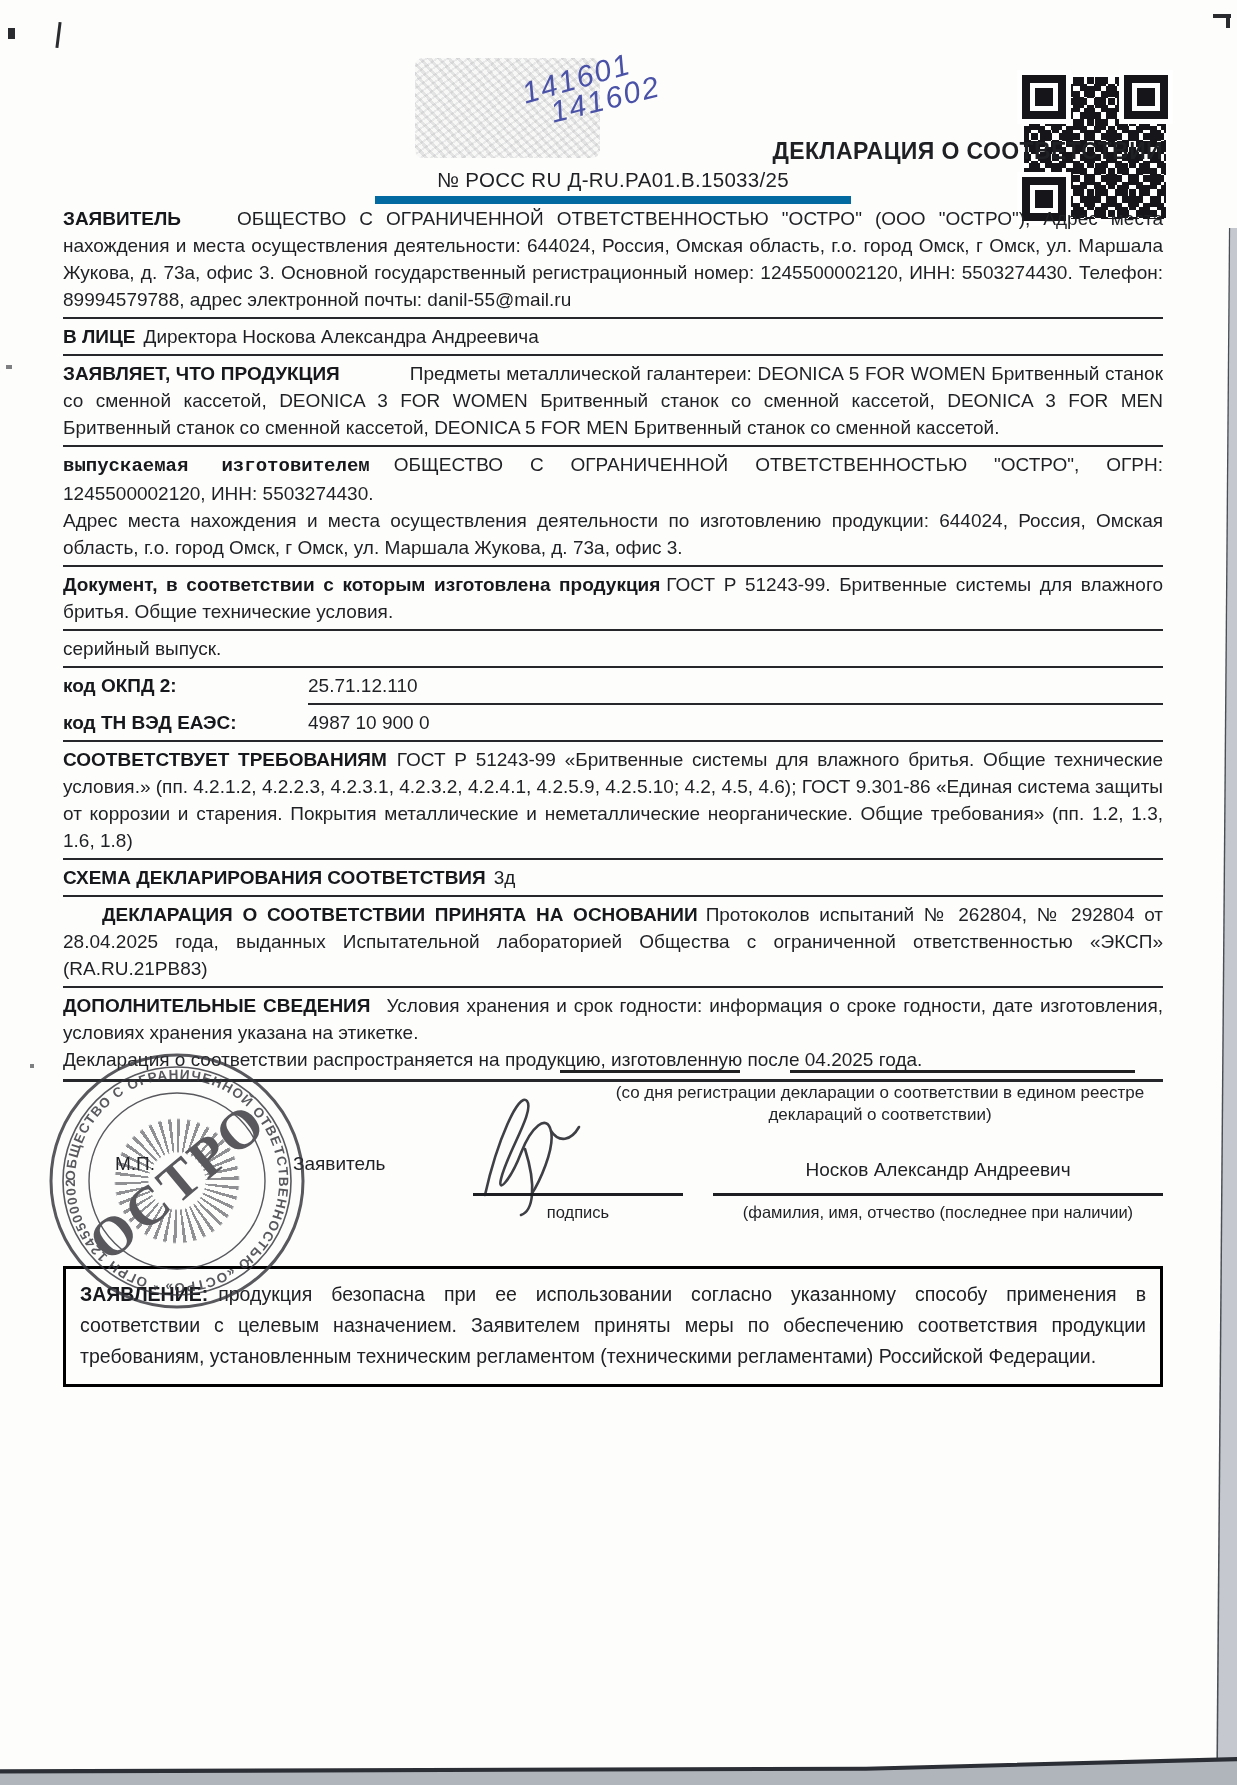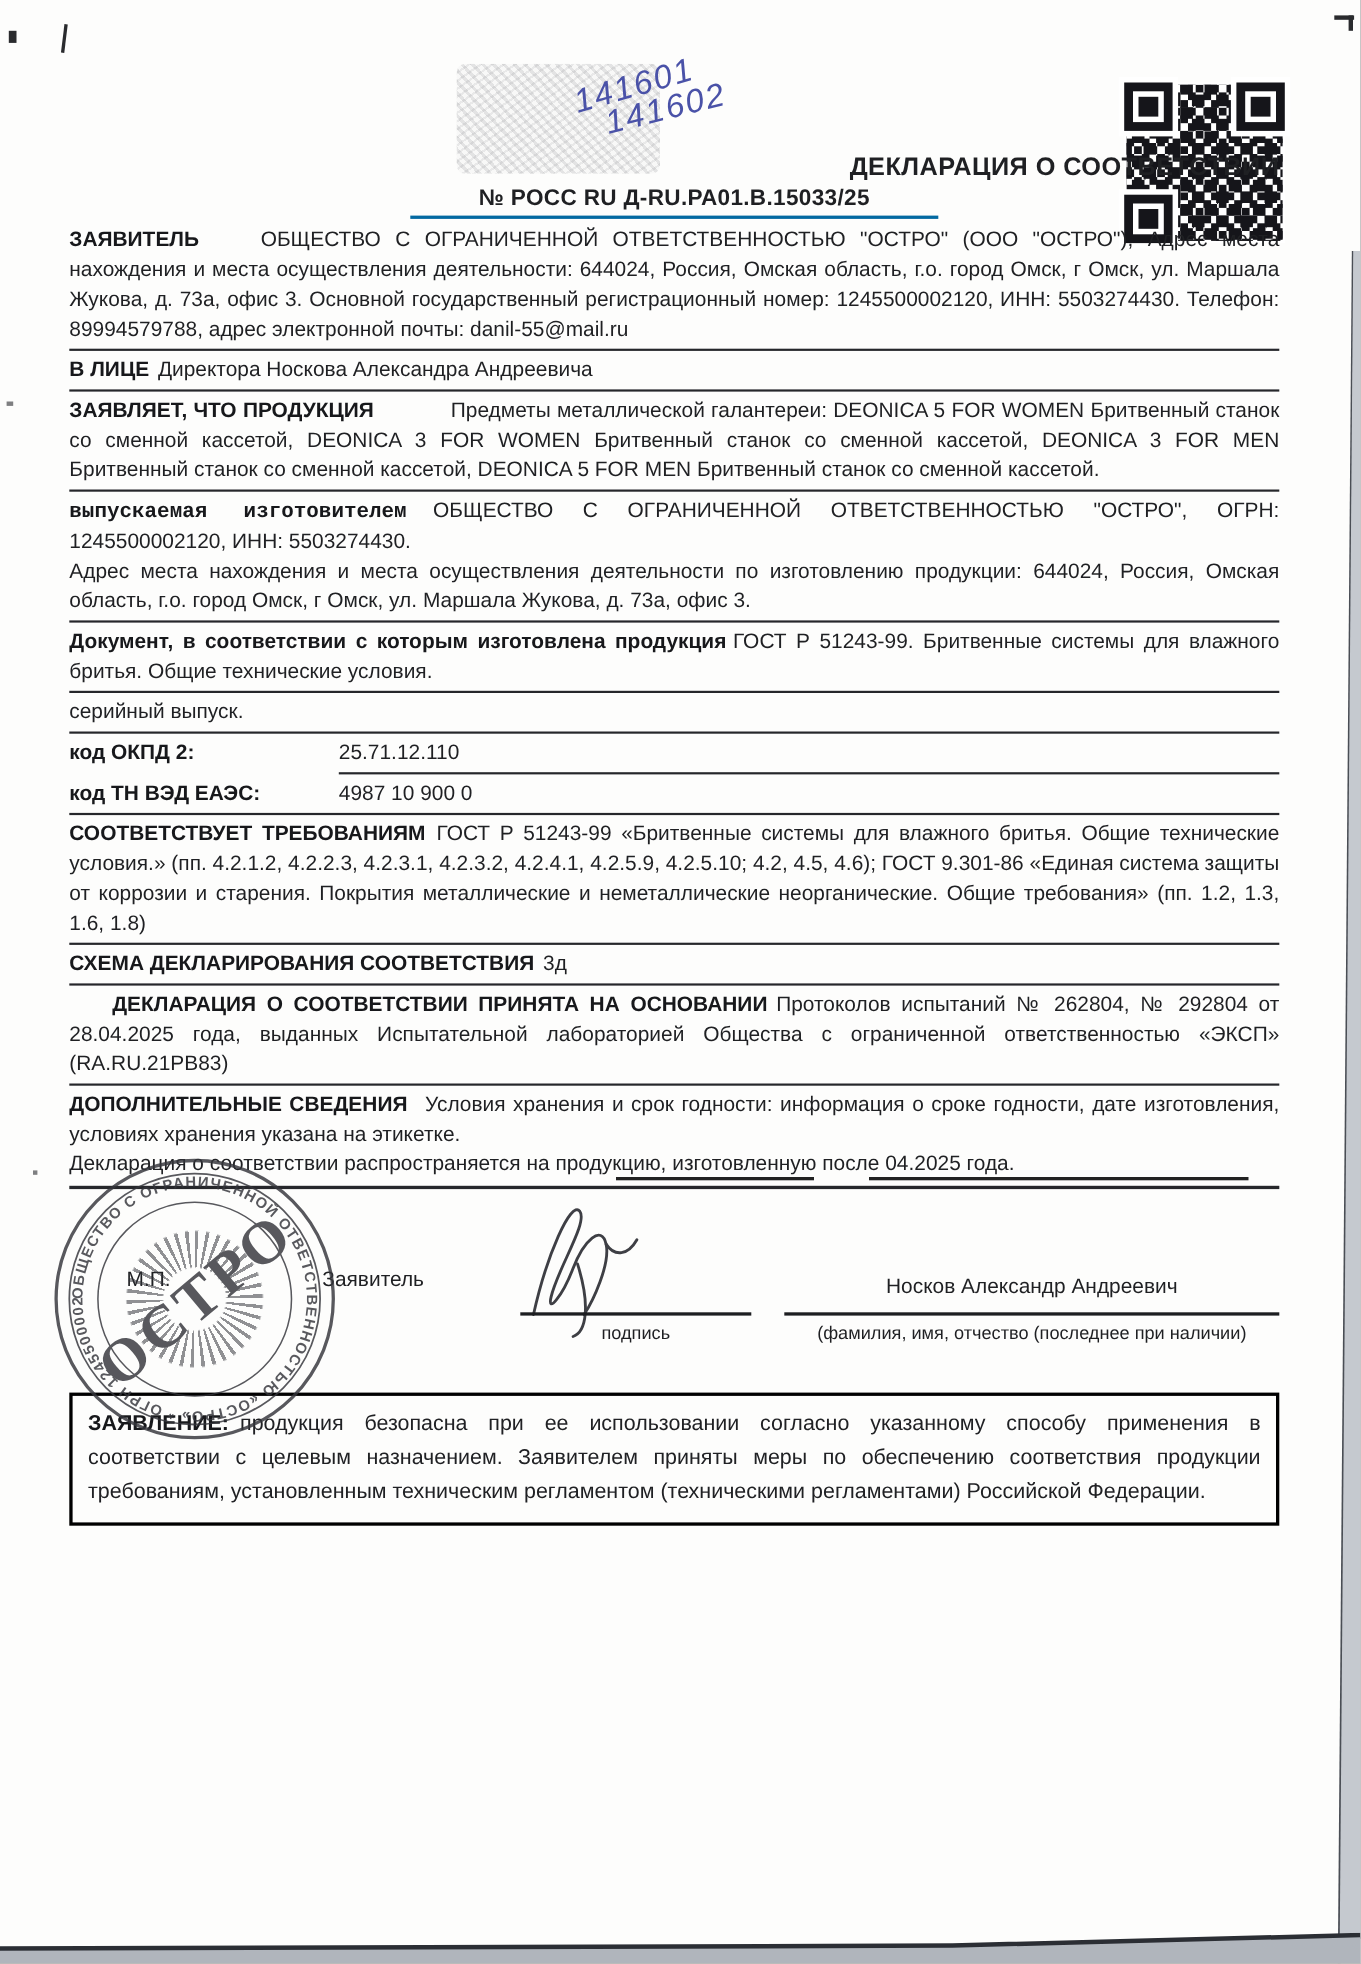--- a/index.html
+++ b/index.html
@@ -12,22 +12,22 @@
     clip-path:polygon(74% 0,100% 0,100% 100%,26% 100%);}
   .edge-b-dark{position:absolute;left:0;right:0;bottom:0;height:34px;background:#2b2e34;
     clip-path:polygon(0 54%,70% 46%,100% 18%,100% 34%,70% 62%,0 70%);}
   .edge-b-gray{position:absolute;left:0;right:0;bottom:0;height:34px;background:#b0b5bc;
     clip-path:polygon(0 66%,70% 58%,100% 30%,100% 100%,0 100%);}
   .mark{position:absolute;background:#2a2b2e;}
   
   .title{position:absolute;top:138px;left:63px;width:1100px;text-align:right;
          font-size:23px;font-weight:bold;letter-spacing:.4px;}
   .docnum{position:absolute;top:168px;left:63px;width:1100px;text-align:center;}
-  .docnum span{display:inline-block;font-size:20.5px;font-weight:bold;letter-spacing:.3px;
-         border-bottom:3px solid #0369a1;padding:0 62px 4px;}
+  .docnum span{display:inline-block;font-size:20.5px;font-weight:normal;letter-spacing:.3px;
+         border-bottom:8px solid #0369a1;padding:0 62px 4px;}
   
   .handwrite{position:absolute;top:60px;left:524px;transform:rotate(-16deg);
      color:#4a52a8;font-size:30px;font-style:italic;letter-spacing:2px;line-height:30px;}
   .handwrite .l2{display:block;margin:-2px 0 0 22px;transform:rotate(2deg);}
   .smudge{position:absolute;top:58px;left:415px;width:185px;height:100px;border-radius:8px;
      background:repeating-linear-gradient(47deg,rgba(95,96,105,.16) 0 3px,rgba(95,96,105,.03) 3px 7px),
                 repeating-linear-gradient(-35deg,rgba(95,96,105,.10) 0 2px,transparent 2px 6px);
      filter:blur(.6px);}
   .qr{position:absolute;top:75px;left:1022px;width:146px;height:146px;background:#fff;}
   .qr-noise{position:absolute;inset:2px;
@@ -178,20 +178,21 @@
     <p>
       <span>Декларация о соответствии распространяется на продукцию, изготовленную после 04.2025 года.</span>
     </p>
     <div class="rule thick"></div>
   </div>
 
   <div class="vlines">
     <div class="s1"></div>
     <div class="s2"></div>
   </div>
+  <div class="valnote">(со дня регистрации декларации о соответствии в едином реестре деклараций о соответствии)</div>
 
   <div class="signarea">
     <span class="mp">М.П.</span>
     <span class="applicant-word">Заявитель</span>
     <svg class="sigsvg" width="150" height="140" viewBox="0 0 150 140">
       <g fill="none" stroke="#2a2b31" stroke-width="2.6" stroke-linecap="round" opacity=".9">
         <path d="M22,112 C34,58 56,8 64,18 C72,28 44,70 38,96 C34,112 48,96 58,70 C68,44 84,30 88,48 C92,66 76,100 68,112"></path>
         <path d="M88,48 C96,60 108,58 116,44"></path>
         <path d="M62,66 C74,104 70,128 58,132"></path>
       </g>

